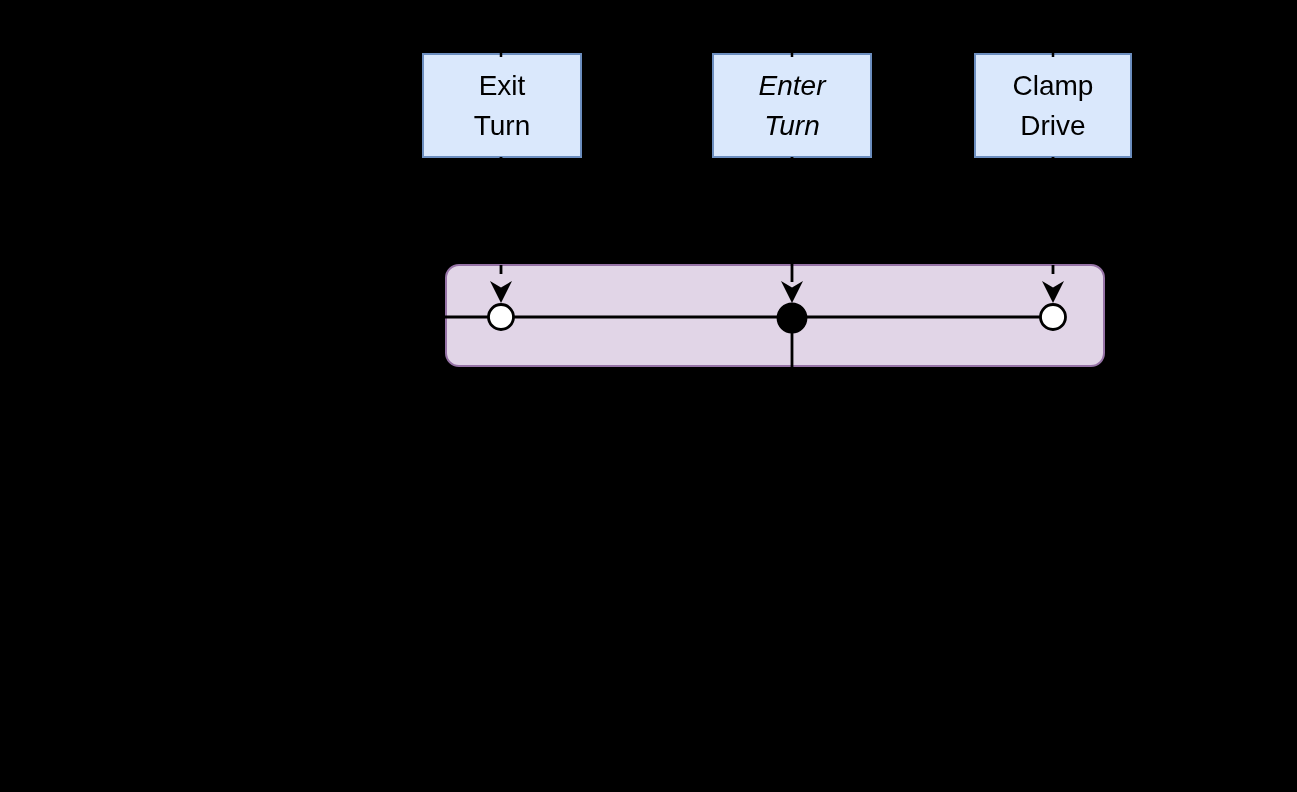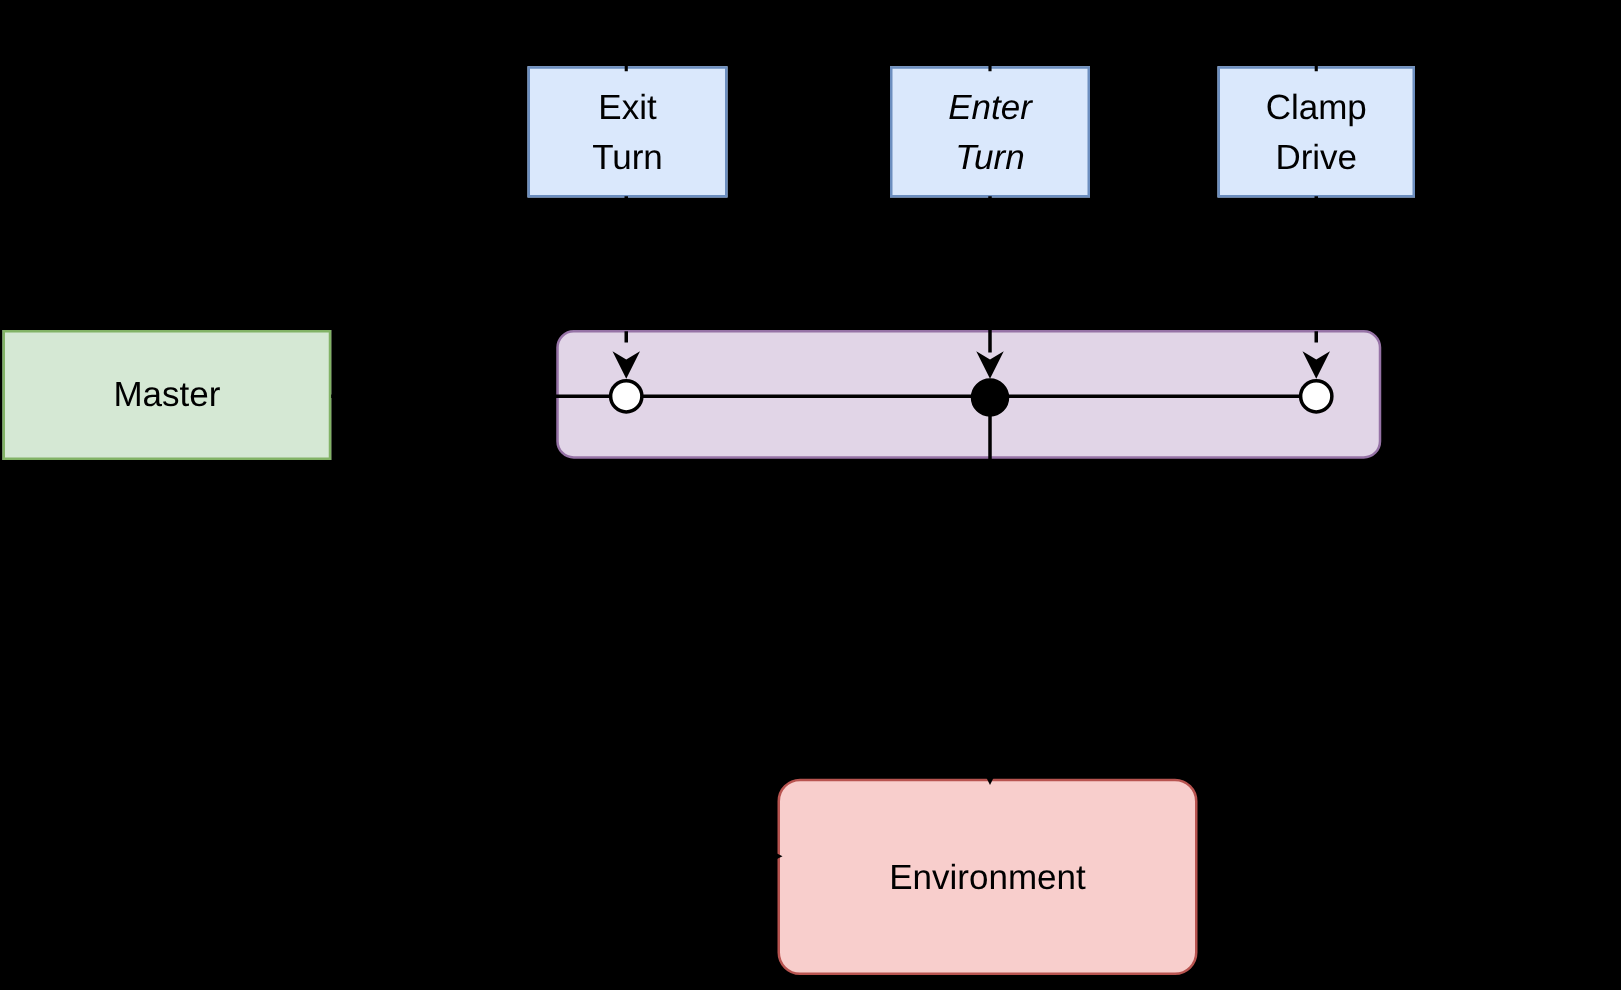--- a/index.html
+++ b/index.html
@@ -81,29 +81,23 @@
   <div class="node node-blue" id="node-enter-turn">
     <span>Enter
 Turn</span>
   </div>
 
   <div class="node node-blue" id="node-clamp-drive">
     <span>Clamp
 Drive</span>
   </div>
 
-  <div class="node" id="node-master">
-    <span>Master</span>
-  </div>
 
   <div class="node" id="node-event-bus"></div>
 
-  <div class="node" id="node-environment">
-    <span>Environment</span>
-  </div>
 
   <svg id="edge-layer" viewBox="0 0 1297 792" xmlns="http://www.w3.org/2000/svg">
 
     <path d="M 265 317 H 1041" stroke-width="2.8"></path>
 
     <path d="M 501 49 V 57" stroke-width="2.5"></path>
     <path d="M 792 49 V 57" stroke-width="2.5"></path>
     <path d="M 1053 49 V 57" stroke-width="2.5"></path>
 
     <path d="M 501 157 V 281" stroke-width="2.8" stroke-dasharray="9 9"></path>

